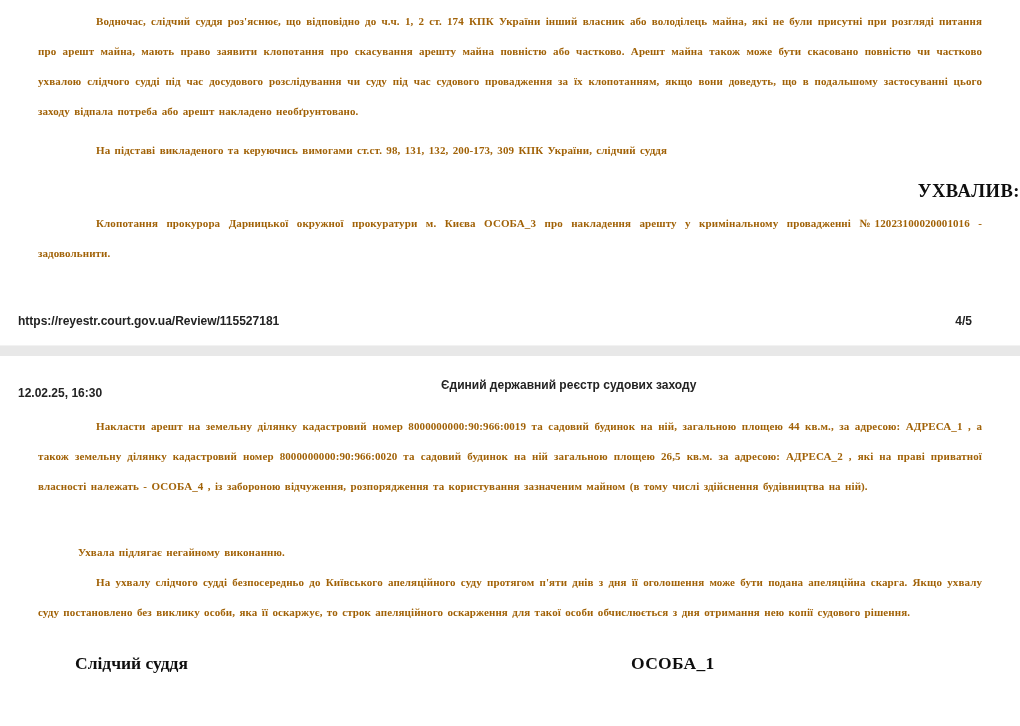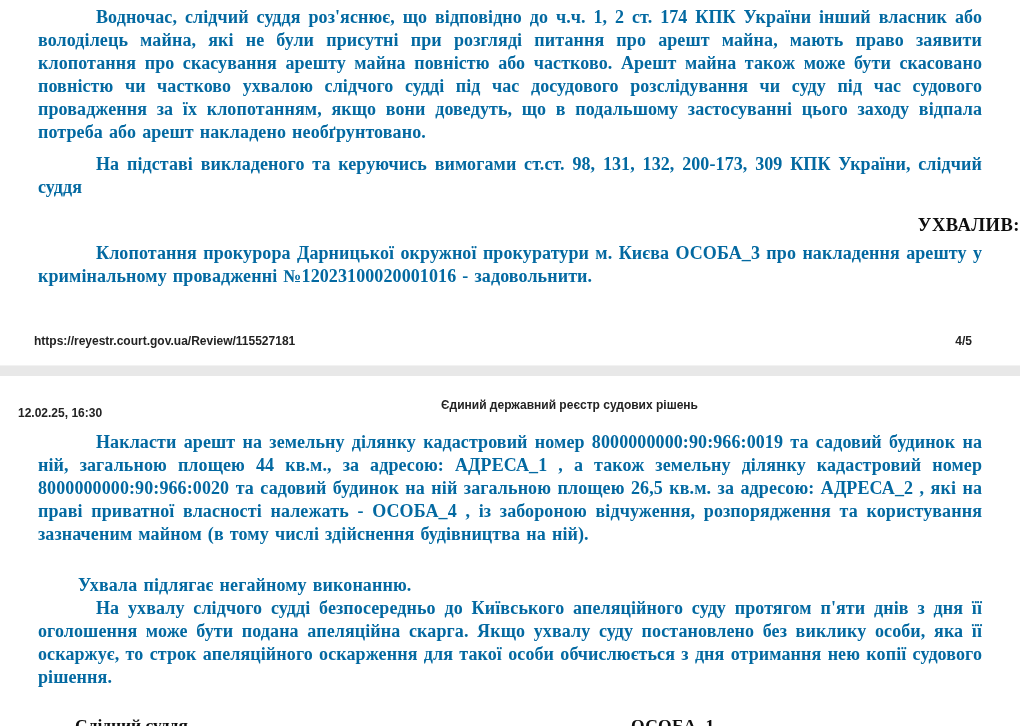--- a/index.html
+++ b/index.html
@@ -10,26 +10,26 @@
     height: 726px;
     background: #ffffff;
     overflow: hidden;
     font-family: "Liberation Serif", "DejaVu Serif", serif;
     color: #0e0e0e;
   }
   .body-par {
     margin: 0 38px;
     text-align: justify;
     text-indent: 58px;
-    font-size: 18px;
-    line-height: 23px;
+    font-size: 11px;
+    line-height: 30px;
     font-weight: bold;
     letter-spacing: 0.1px;
     word-spacing: 1.5px;
-    color: #0369a1;
+    color: #a16207;
   }
   .par1 { margin-top: 6px; }
   .par2 { margin-top: 9px; }
   .resolution-heading {
     margin-top: 16px;
     text-align: right;
     font-size: 18.5px;
     font-weight: bold;
     letter-spacing: 0.5px;
   }
@@ -39,39 +39,38 @@
     font-size: 12px;
     font-weight: bold;
     color: #232323;
   }
   .footer-row {
     margin-top: 46px;
     padding: 0 48px 0 18px;
     display: flex;
     justify-content: space-between;
     align-items: center;
-    margin-left: 16px;
   }
   .page-divider {
     margin-top: 17px;
     width: 1020px;
     height: 11px;
     background: #e8e8e8;
     border-top: 1px solid #f2f2f2;
   }
   .header-row {
     position: relative;
     margin-top: 22px;
     height: 15px;
     padding-left: 18px;
   }
   .header-datetime { position: absolute; left: 18px; top: 8px; }
   .header-title { position: absolute; left: 441px; top: 0; }
   .par4 { margin-top: 18px; }
-  .par5 { margin-top: 28px; text-indent: 40px; }
+  .par5 { margin-top: 36px; text-indent: 40px; }
   .par6 { }
   .signature-row {
     position: relative;
     margin-top: 26px;
     height: 24px;
     font-size: 17.5px;
     font-weight: bold;
   }
   .signature-role { position: absolute; left: 75px; top: 0; }
   .signature-name { position: absolute; left: 631px; top: 0; letter-spacing: 0.3px; }
@@ -94,21 +93,21 @@
       <span>https://reyestr.court.gov.ua/Review/115527181</span>
       <span>4/5</span>
     </div>
   </section>
 
   <div class="page-divider"></div>
 
   <section>
     <div class="header-row print-meta">
       <span class="header-datetime">12.02.25, 16:30</span>
-      <span class="header-title">Єдиний державний реєстр судових рішень</span>
+      <span class="header-title">Єдиний державний реєстр судових заходу</span>
     </div>
 
     <p class="body-par par4">Накласти арешт на земельну ділянку кадастровий номер 8000000000:90:966:0019 та садовий будинок на ній, загальною площею 44 кв.м., за адресою: АДРЕСА_1 , а також земельну ділянку кадастровий номер 8000000000:90:966:0020 та садовий будинок на ній загальною площею 26,5 кв.м. за адресою: АДРЕСА_2 , які на праві приватної власності належать - ОСОБА_4 , із забороною відчуження, розпорядження та користування зазначеним майном (в тому числі здійснення будівництва на ній).</p>
 
     <p class="body-par par5">Ухвала підлягає негайному виконанню.</p>
 
     <p class="body-par par6">На ухвалу слідчого судді безпосередньо до Київського апеляційного суду протягом п'яти днів з дня її оголошення може бути подана апеляційна скарга. Якщо ухвалу суду постановлено без виклику особи, яка її оскаржує, то строк апеляційного оскарження для такої особи обчислюється з дня отримання нею копії судового рішення.</p>
 
     <div class="signature-row">
       <span class="signature-role">Слідчий суддя</span>

